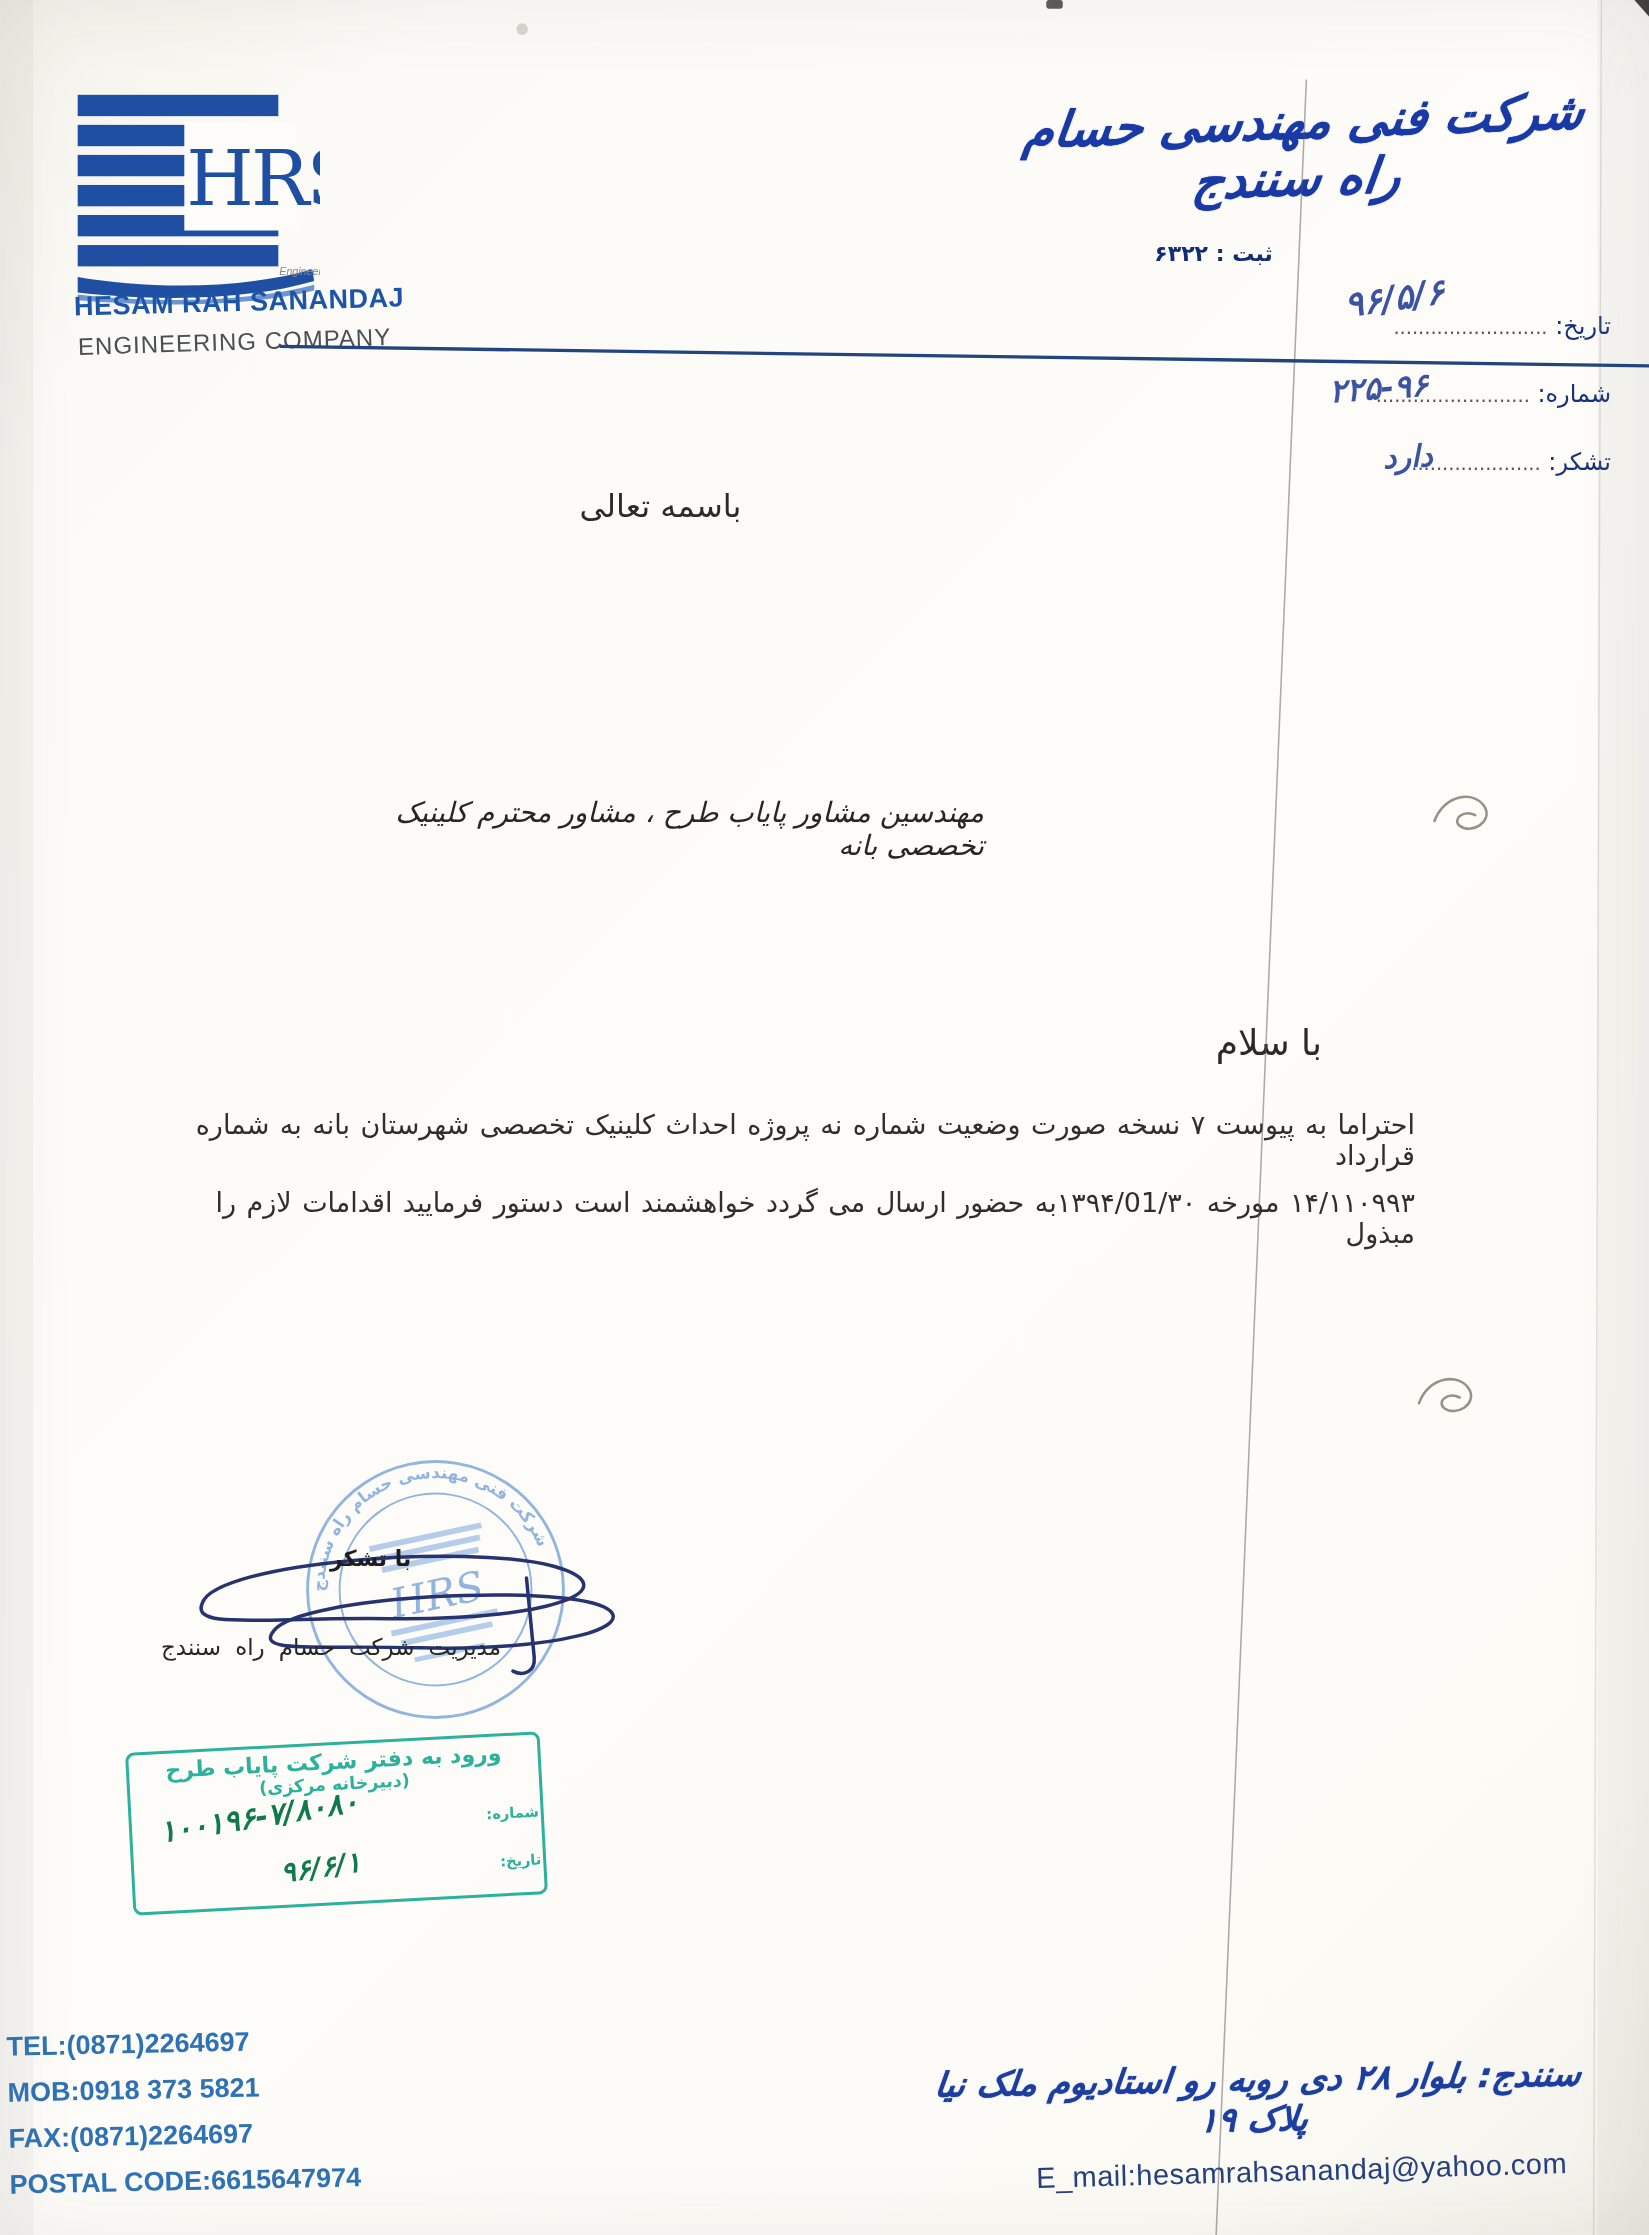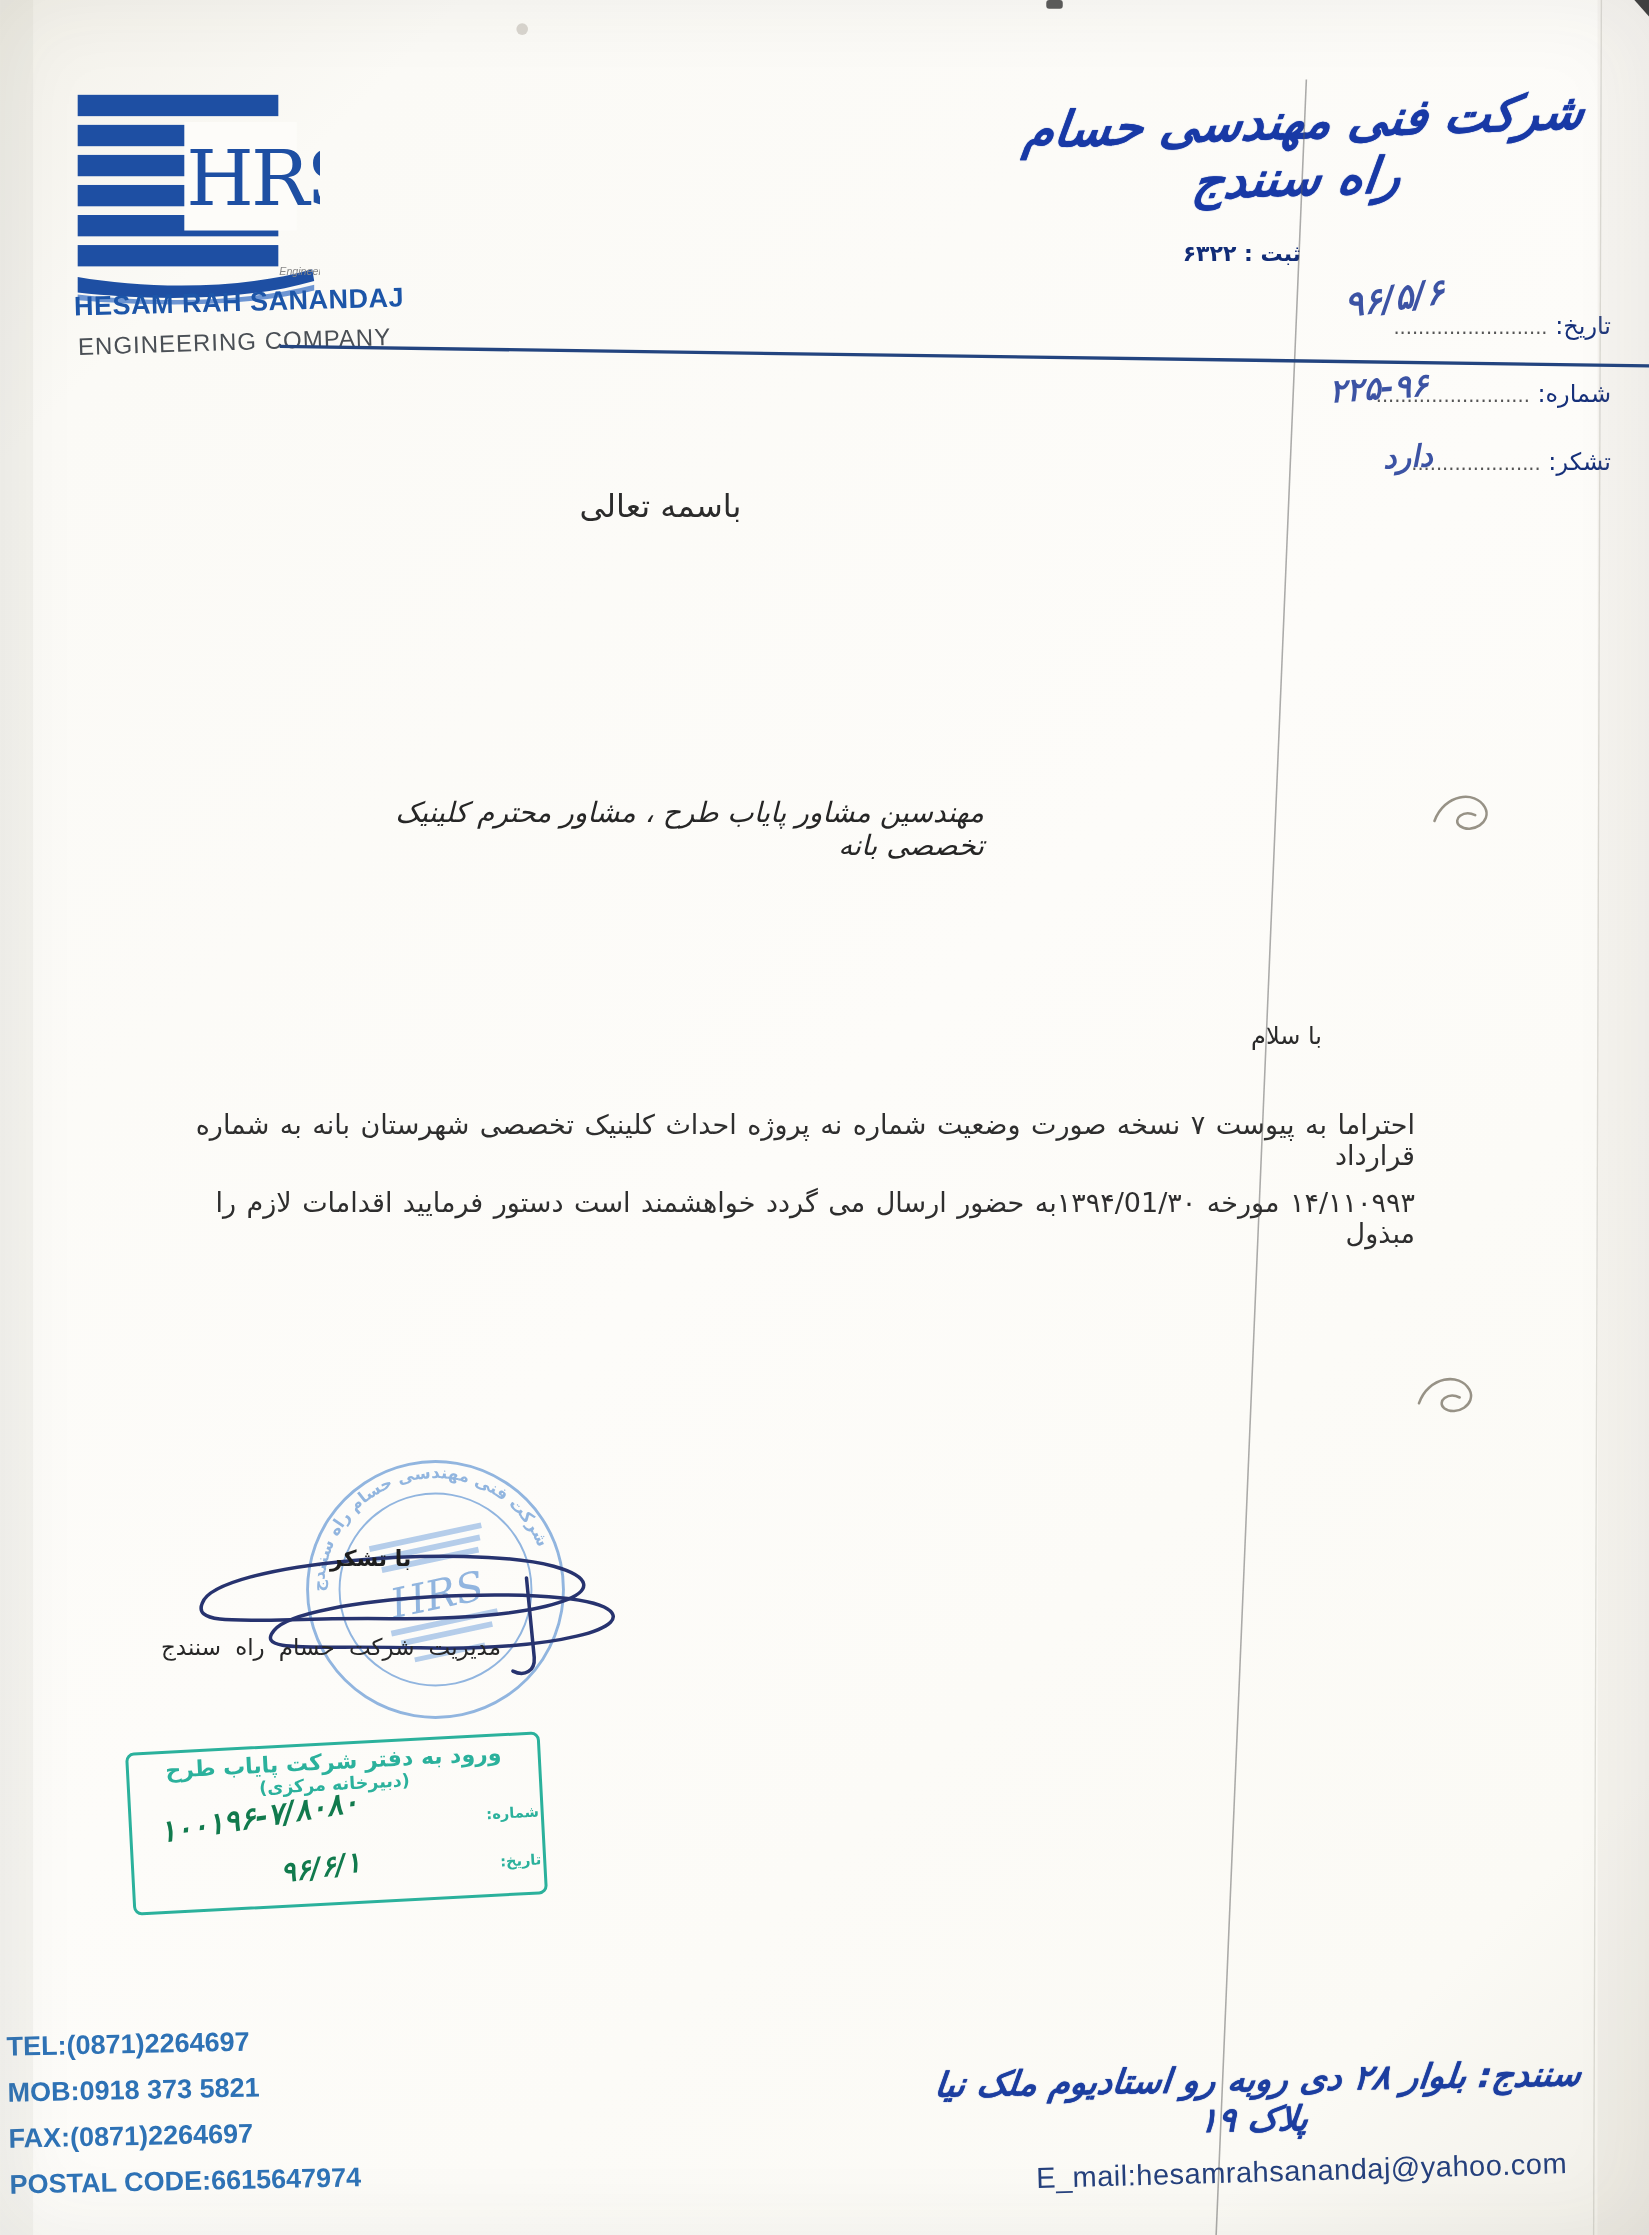--- a/index.html
+++ b/index.html
@@ -15,29 +15,29 @@
   .latin{font-family:"Liberation Sans","DejaVu Sans",sans-serif;}
 
   
   .company-en1{left:74px;top:287px;font-size:27px;font-weight:bold;color:#1c55a8;letter-spacing:0.5px;transform:rotate(-1.6deg);}
   .company-en2{left:78px;top:328px;font-size:24px;color:#4a4f55;letter-spacing:1px;transform:rotate(-1.8deg);}
   .company-fa{
     left:990px;top:93px;width:621px;text-align:center;
     font-size:49px;font-weight:bold;font-style:italic;color:#1839a6;
     transform:rotate(-2deg) skewX(-9deg);text-shadow:0 0 1px #1839a6;
   }
-  .registration{left:1126px;top:241px;width:175px;font-size:22px;font-weight:bold;color:#122d77;}
+  .registration{left:1126px;top:241px;width:175px;font-size:22px;font-weight:bold;color:#122d77;text-align:center;}
   .meta-row{left:1300px;width:311px;font-size:24px;color:#16307a;text-align:right;}
   .meta-row .dots{color:#555;font-size:19.4px;letter-spacing:1px;}
   .hand{font-style:italic;font-weight:bold;color:#3c53a4;white-space:nowrap;}
 
   
   .besmele{left:539px;top:487px;width:243px;text-align:center;font-size:32px;color:#2b2b2b;}
   .addressee{left:382px;top:796px;width:602px;text-align:right;font-size:28px;color:#262626;font-style:italic;}
-  .salutation{left:1128px;top:1022px;width:194px;text-align:right;font-size:24px;color:#2a2a2a;}
+  .salutation{left:1128px;top:1022px;width:194px;text-align:right;font-size:36px;color:#2a2a2a;}
   .bodyline{left:192px;width:1223px;text-align:right;font-size:27px;color:#2e2e2e;word-spacing:1.9px;}
   .closing{left:330px;top:1546px;font-size:22px;color:#1d1d1d;font-weight:bold;text-align:right;}
   .signatory{left:161px;top:1634px;width:388px;text-align:left;font-size:23px;color:#272727;word-spacing:6.8px;}
 
   
   .entry-stamp{
     left:129px;top:1742px;width:415px;height:163px;
     border:3.9px solid #2bb19c;border-radius:8.7px;transform:rotate(-3deg);
     color:#2bb19c;direction:rtl;padding:3.9px 9.7px;box-sizing:border-box;
     background:rgba(255,255,255,.0);

